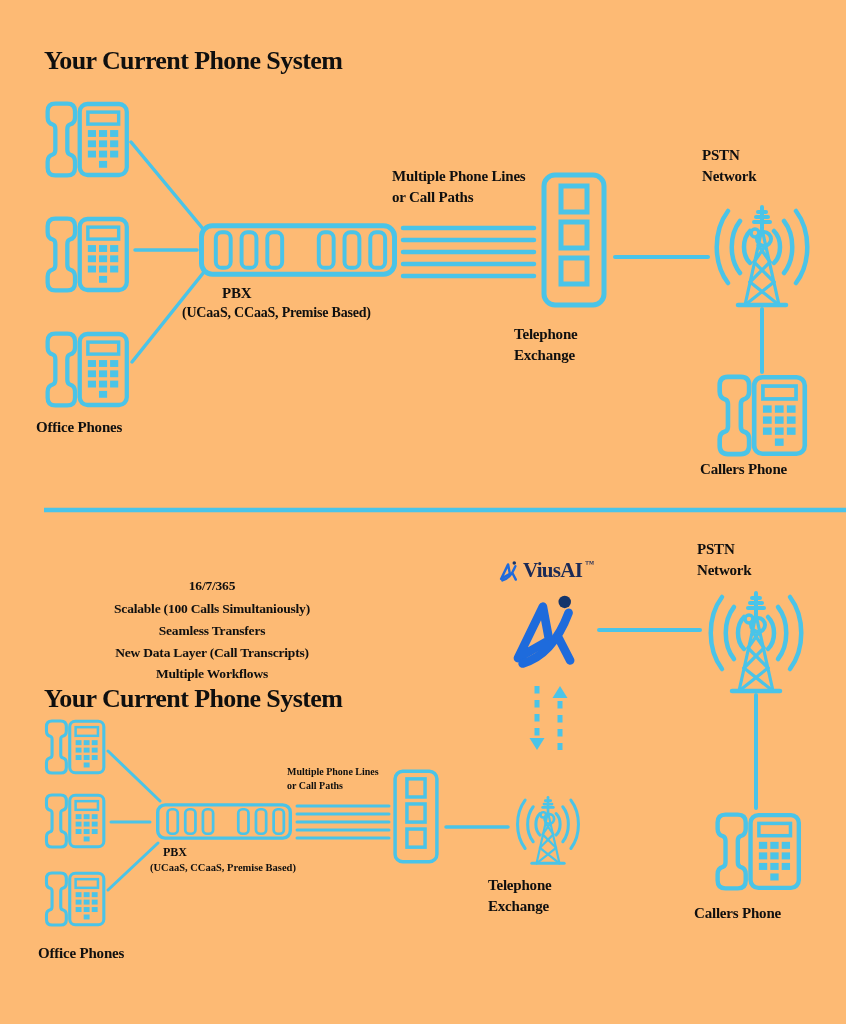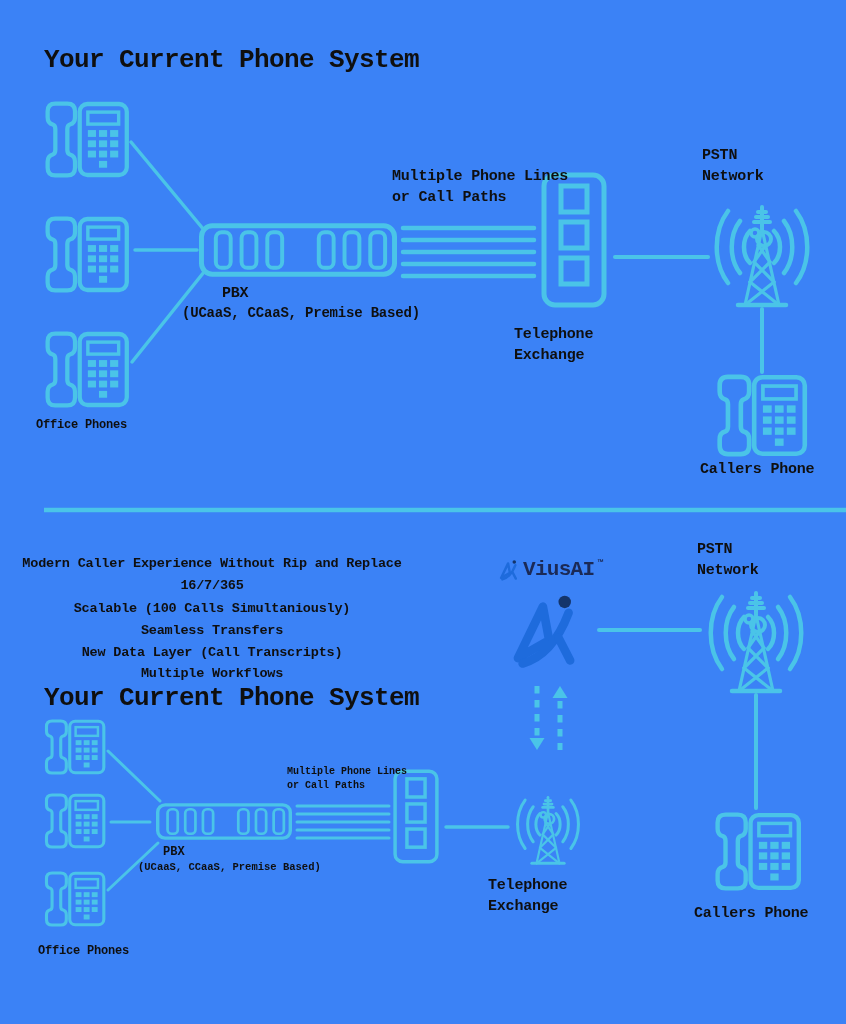--- a/index.html
+++ b/index.html
@@ -1,26 +1,26 @@
 <!DOCTYPE html>
 <html><head>
 <meta charset="utf-8">
 <style>
   html,body{margin:0;padding:0;background:#ffffff;}
   #canvas{
-    position:relative;width:846px;height:1024px;background:#3b82f6;overflow:hidden;
-    font-family:Liberation Mono, monospace;color:#0f0f0f;
+    position:relative;width:846px;height:1024px;background:#fdba74;overflow:hidden;
+    font-family:Liberation Serif, serif;color:#0f0f0f;
   }
   #diagram-svg{position:absolute;left:0;top:0;width:846px;height:1024px;}
   .lbl{position:absolute;font-weight:bold;color:#0f0f0f;line-height:1.3;white-space:nowrap;}
   .ctr{text-align:left;}
   .title{font-size:26px;letter-spacing:-0.6px;}
   .lab15{font-size:15px;letter-spacing:-0.2px;}
   .lab14{font-size:14px;letter-spacing:-0.2px;}
-  .lab16{font-size:12px;letter-spacing:-0.2px;}
+  .lab16{font-size:15px;letter-spacing:-0.2px;}
   .lab12{font-size:12px;}
   .lab10{font-size:10px;}
   .feature{position:absolute;left:20px;width:384px;text-align:center;font-weight:bold;font-size:13.5px;letter-spacing:-0.2px;white-space:nowrap;}
   .hybrid{font-size:26px;letter-spacing:-0.5px;}
   .wordmark{position:absolute;left:498px;top:558px;display:flex;align-items:center;gap:3px;}
   .wordmark .name{font-weight:bold;font-size:21px;color:#1b2a56;letter-spacing:-0.7px;}
   .wordmark .tm{font-weight:bold;font-size:9px;color:#1b2a56;align-self:flex-start;margin-top:1px;}
 </style>
 </head>
 <body>
@@ -189,21 +189,20 @@
   <div class="lbl lab15 ctr" style="left:392px;top:188px;width:150px;">or Call Paths</div>
 
   <div class="lbl lab15 ctr" style="left:514px;top:325px;width:120px;">Telephone</div>
   <div class="lbl lab15 ctr" style="left:514px;top:346px;width:120px;">Exchange</div>
 
   <div class="lbl lab15 ctr" style="left:702px;top:146px;width:120px;">PSTN</div>
   <div class="lbl lab15 ctr" style="left:702px;top:167px;width:120px;">Network</div>
 
   <div class="lbl lab15 ctr" style="left:700px;top:460px;width:125px;">Callers Phone</div>
 
-  <div class="feature" style="top:556px;">Modern Caller Experience Without Rip and Replace</div>
   <div class="feature" style="top:578px;">16/7/365</div>
   <div class="feature" style="top:601px;">Scalable (100 Calls Simultaniously)</div>
   <div class="feature" style="top:645px;">New Data Layer (Call Transcripts)</div>
   <div class="feature" style="top:623px;">Seamless Transfers</div>
   <div class="feature" style="top:666px;">Multiple Workflows</div>
 
   <div class="lbl title" style="left:44px;top:682px;">Your Current Phone System</div>
 
   <div class="wordmark">
     <svg width="22" height="22" viewBox="0 0 100 100">

